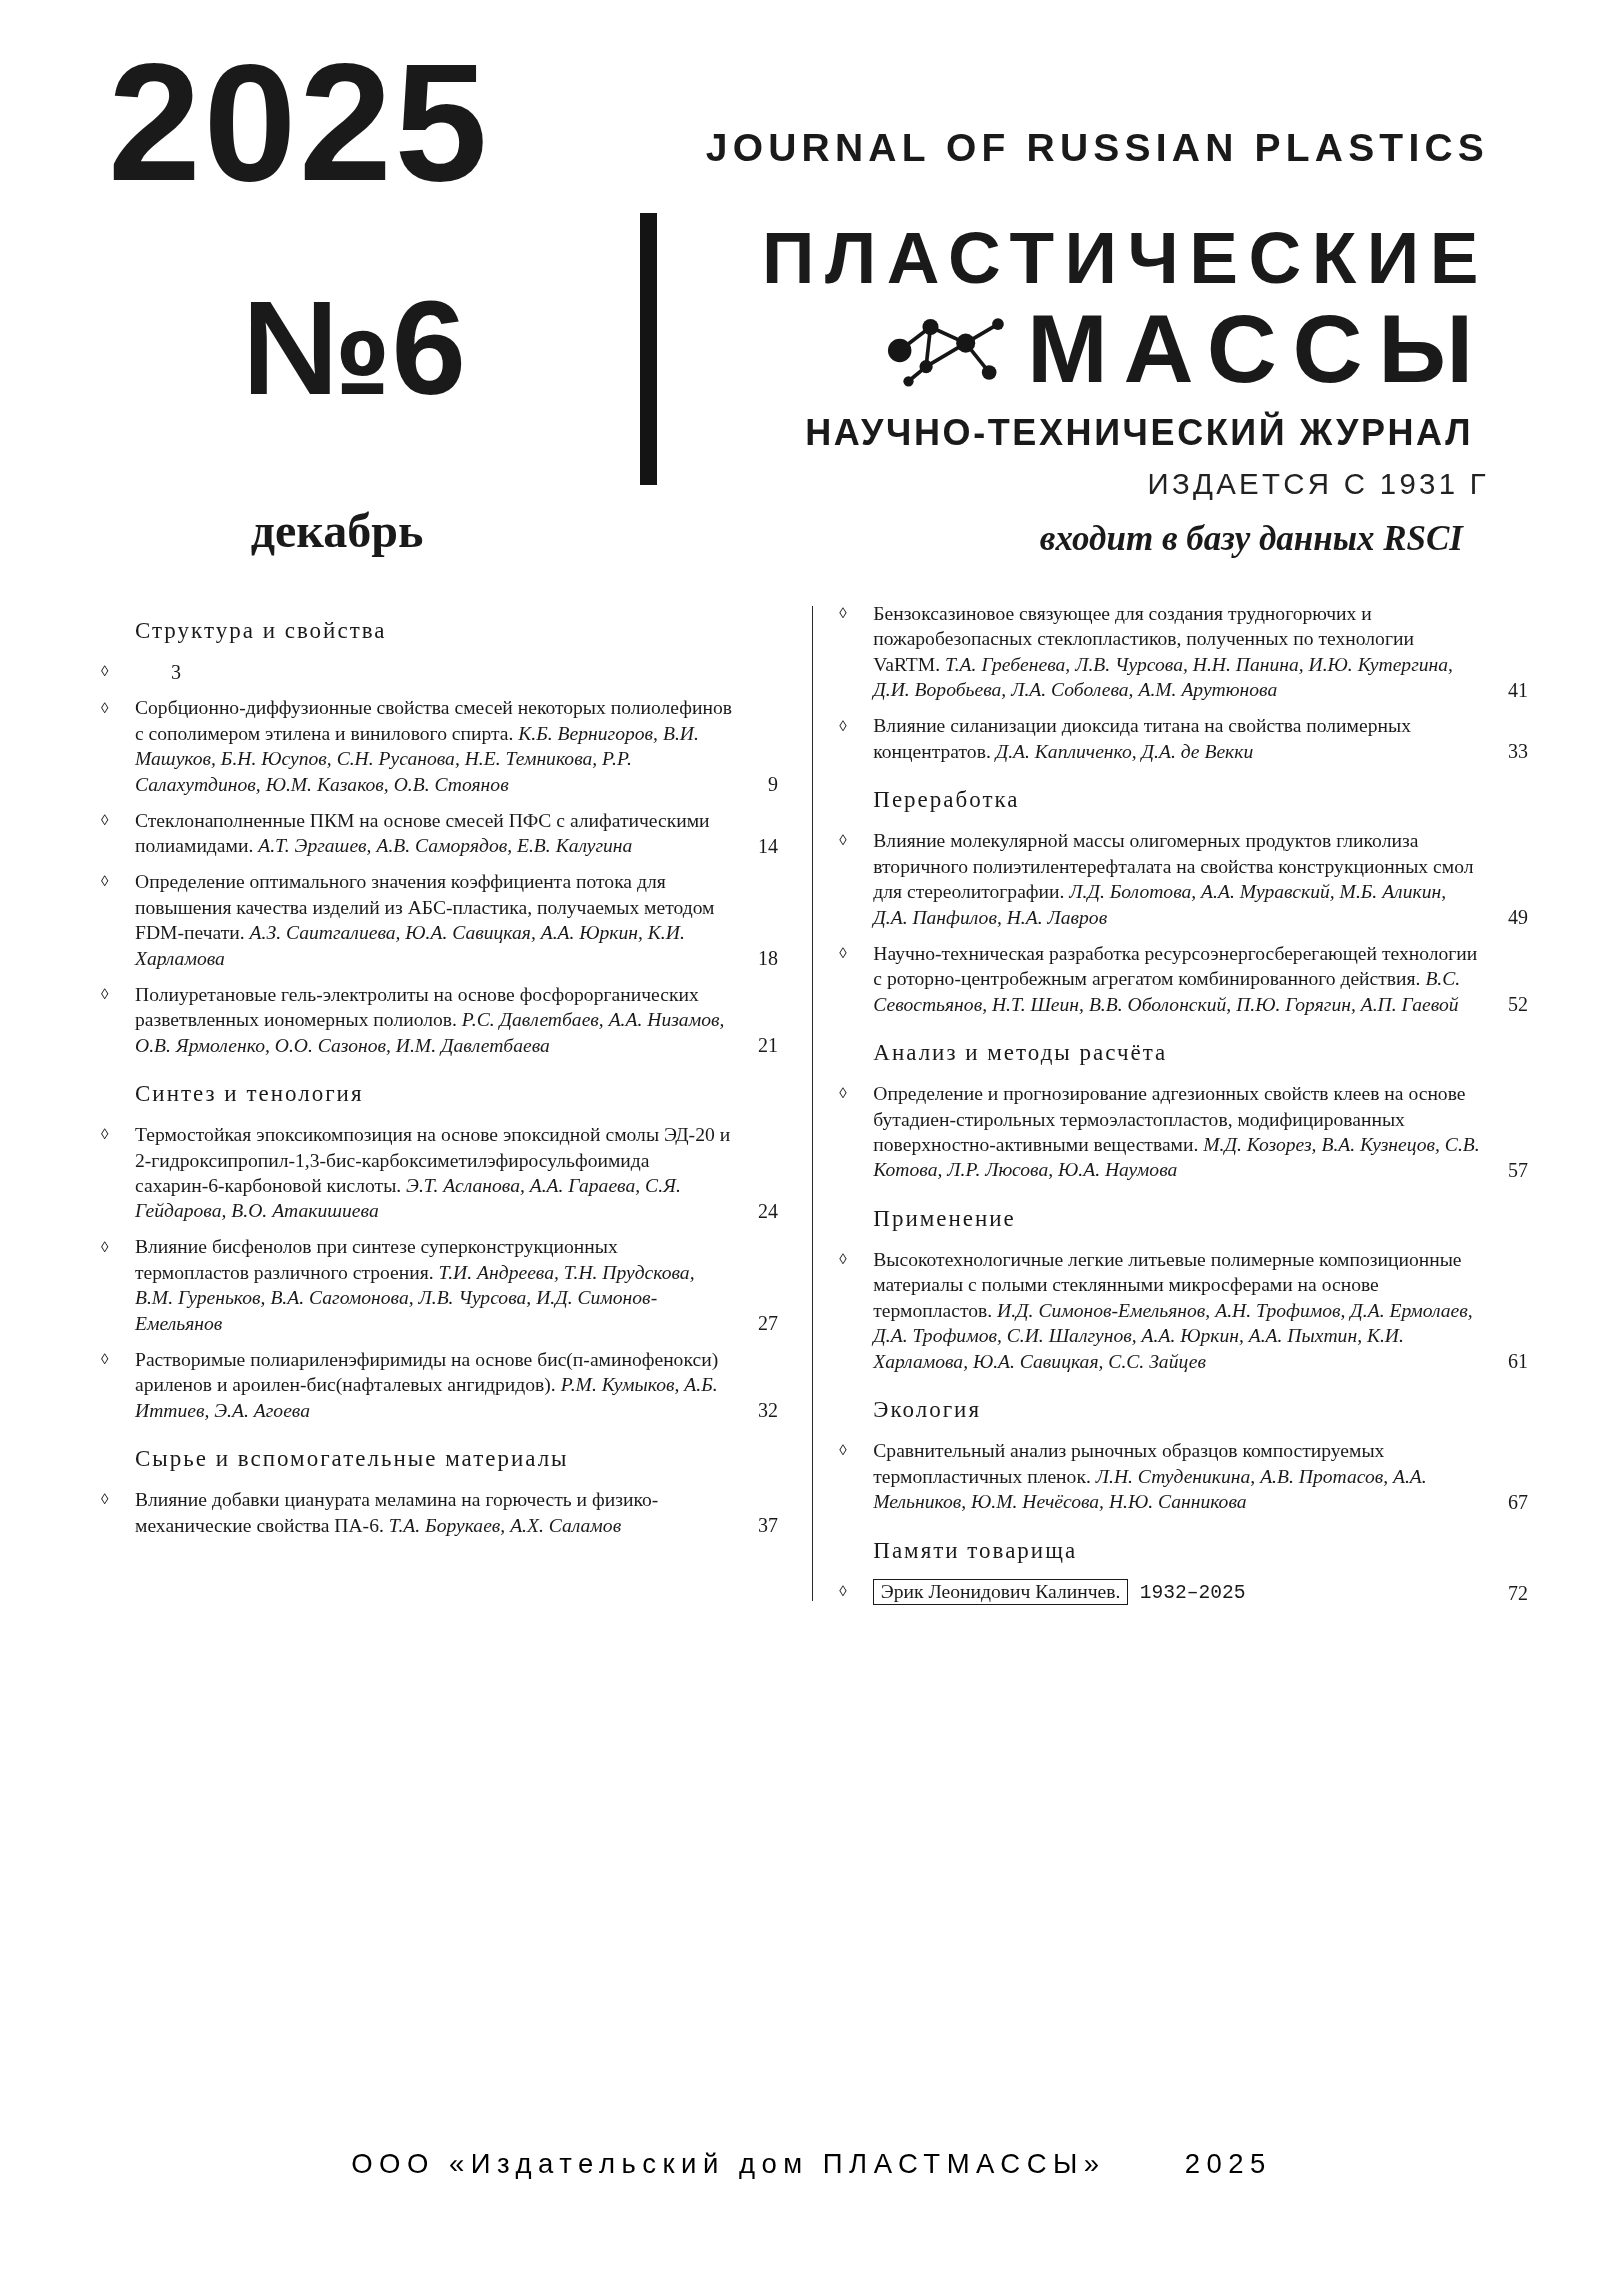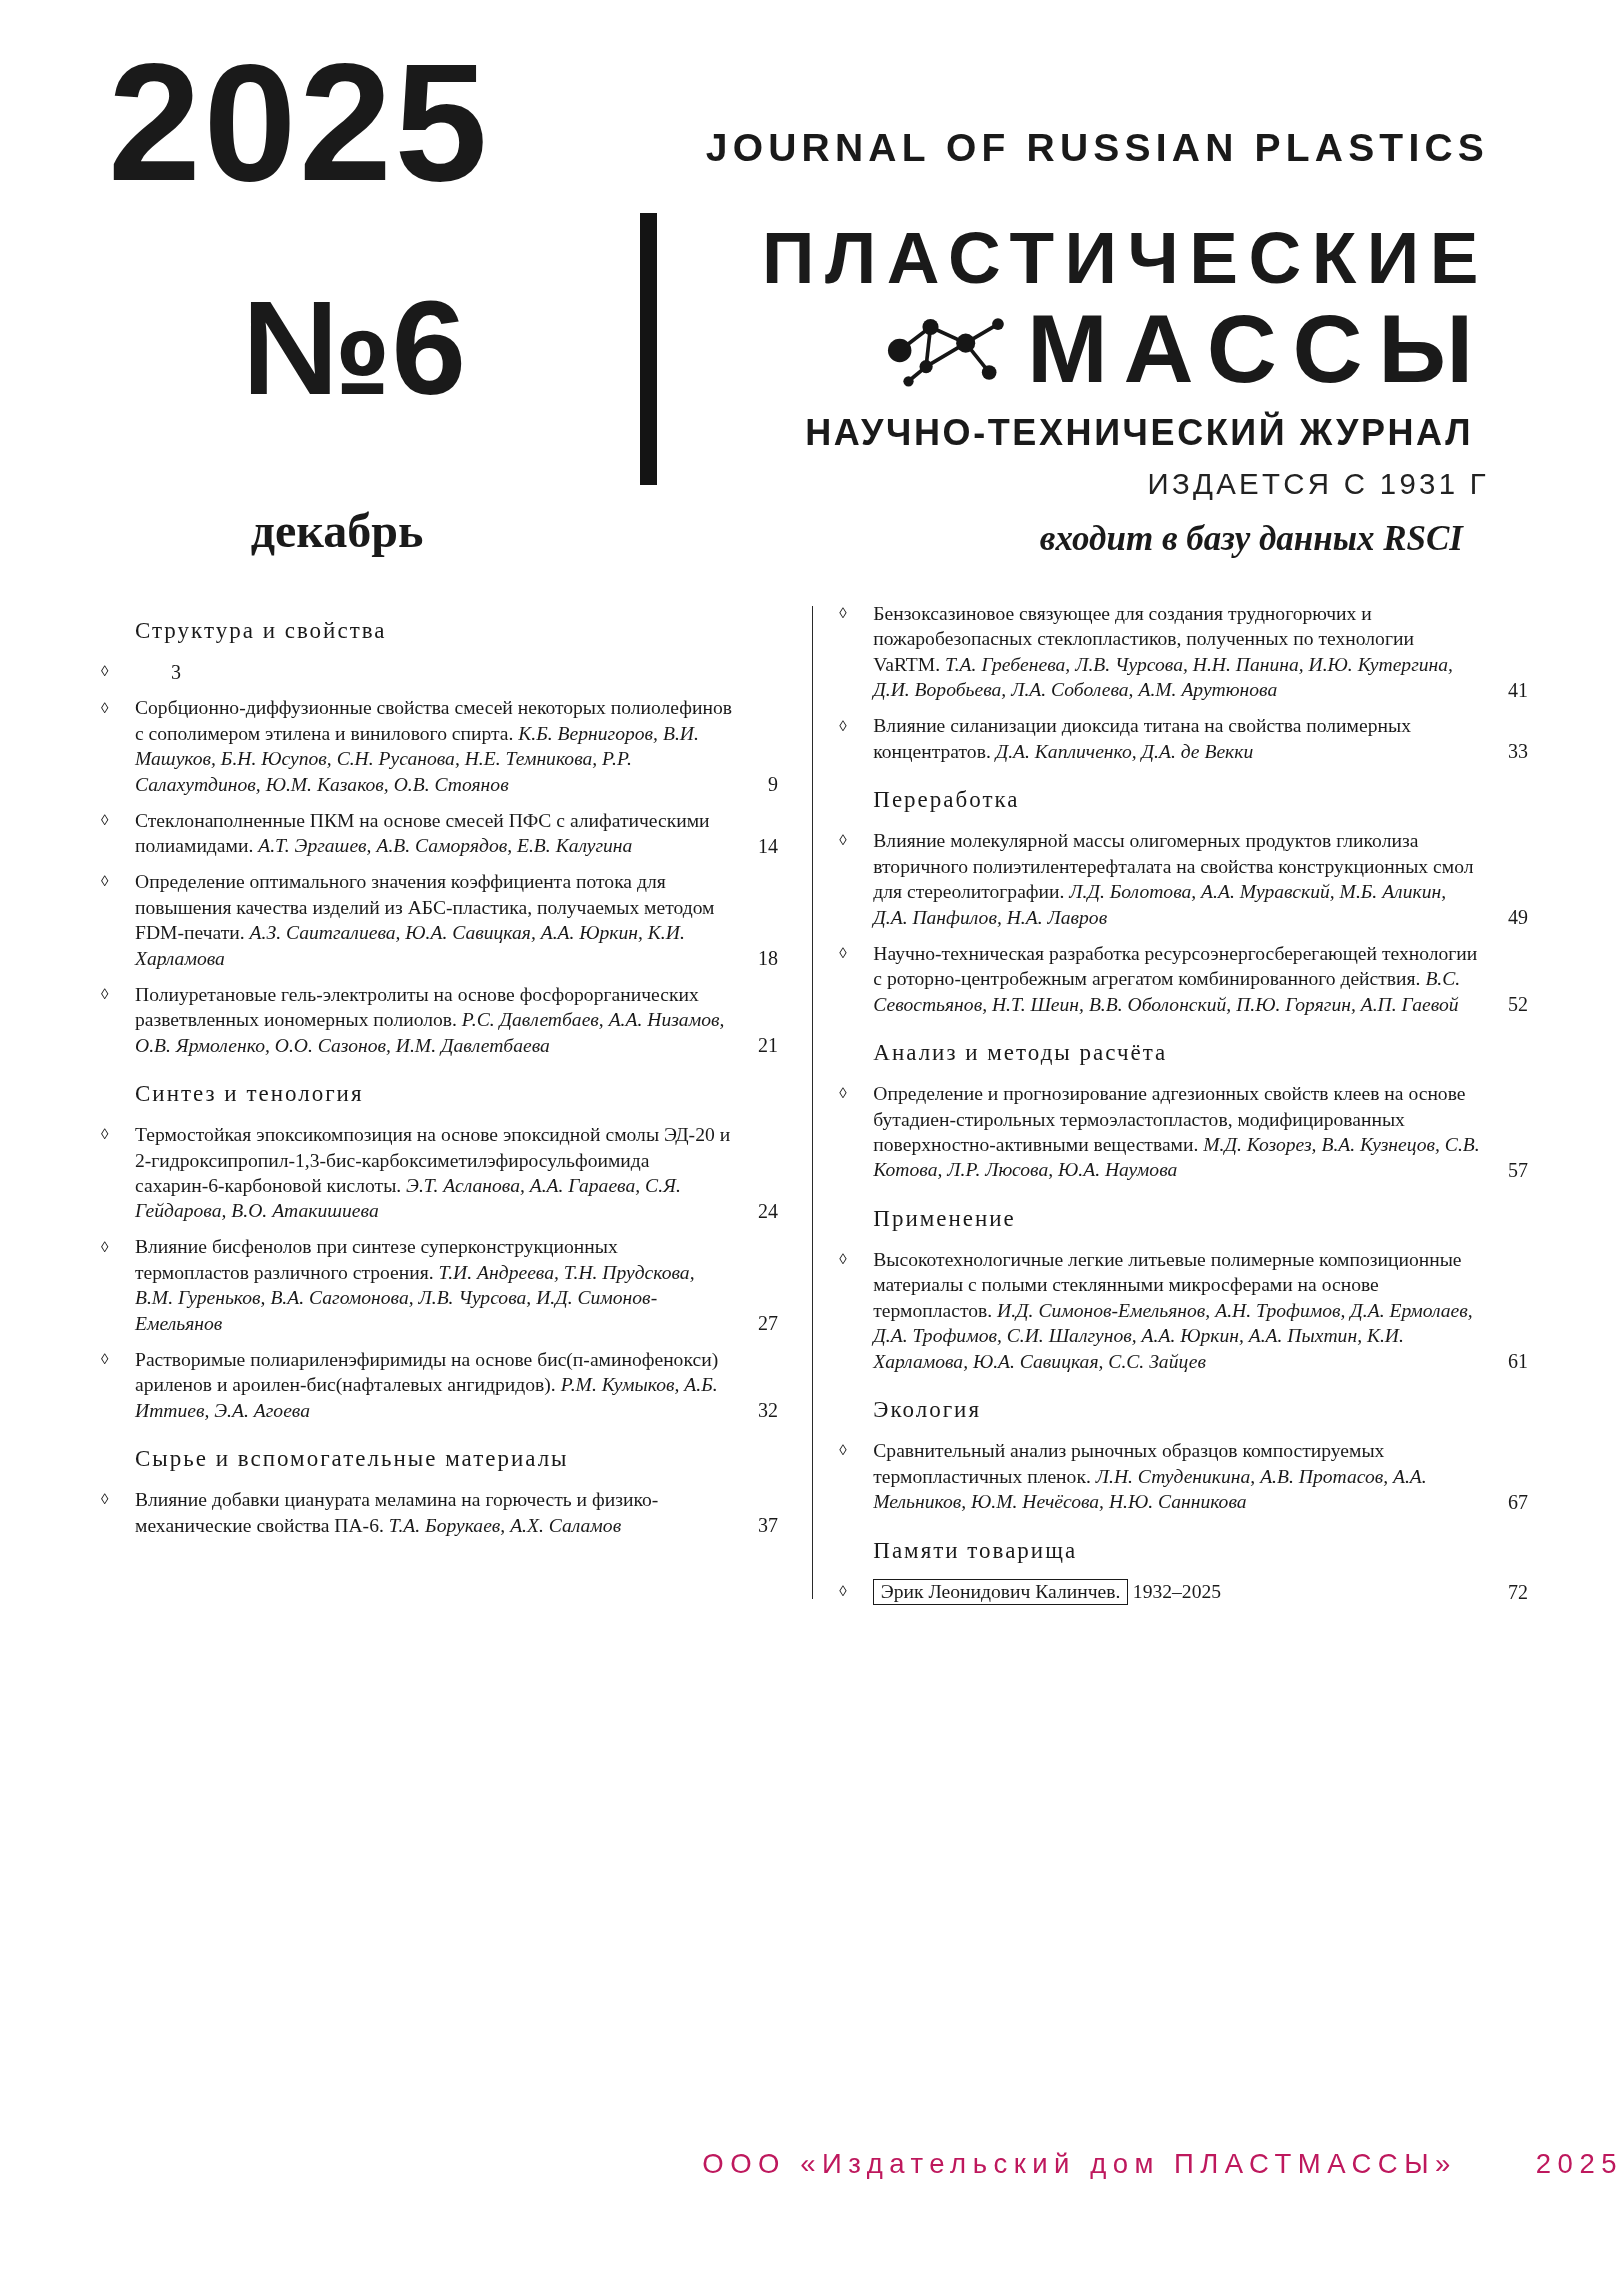--- a/index.html
+++ b/index.html
@@ -85,31 +85,31 @@
   .toc-col > .sec-title:first-child { margin-top:16px; }
 
   .toc-item { display:flex; margin-bottom:10.5px; }
   .bullet {
     flex:0 0 34px; font-size:15px; line-height:1; padding-top:5.2px; color:#1a1a1a;
   }
   .entry-text { flex:1; font-size:19.6px; line-height:1.3; text-align:left; }
   .entry-title { font-weight:normal; }
   .entry-title.boxed { border:1.3px solid #1a1a1a; padding:0.7px 6.5px 2px 6.5px; }
   .entry-authors { font-weight:normal; font-style:italic; }
-  .entry-suffix { font-weight:normal; }
+  .entry-suffix { font-weight:normal;font-family:Liberation Mono, monospace; }
   .page-no {
     flex:0 0 auto; min-width:46px; align-self:flex-end; text-align:right;
     font-size:20px; line-height:1.3; padding-left:9.2px;
   }
 
   
   .footer {
-    position:absolute; left:0; top:2148px; width:100%; text-align:right;
-    font-family:"Liberation Sans", sans-serif;
-    font-size:27.5px; letter-spacing:6.5px; color:#be185d;
+    position:absolute; left:0; top:2148px; width:100%; text-align:center;
+    font-family:"Liberation Sans", sans-serif;
+    font-size:27.5px; letter-spacing:6.5px; color:#000000;
   }
   .fyear { margin-left:79px; }
 </style>
 </head>
 <body>
 
 <div class="page">
 
   <div>
     <div class="year">2025</div>

